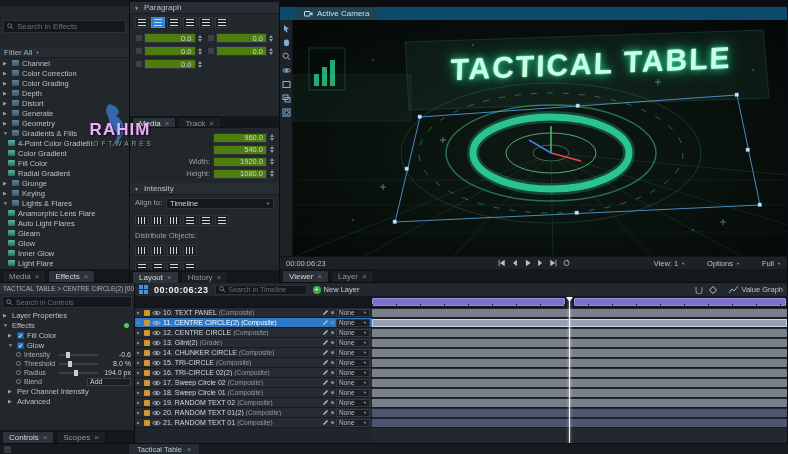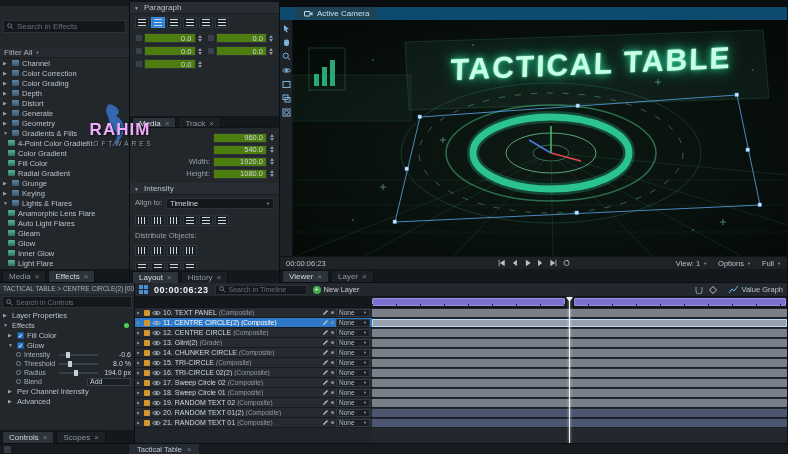--- a/index.html
+++ b/index.html
@@ -64,21 +64,21 @@
 .viewer-panel{left:280px;top:0;width:508px;height:283px;background:#15191d}
 .v-top{height:7px;background:#0b0e11}
 .v-tabs{height:13px;background:#0c4a6e;display:flex;align-items:flex-start;padding-left:16px}
 .vtab{height:12px;padding:0 8px;background:#1f4254;color:#bfe0ef;font-size:8px;display:flex;gap:4px;align-items:center}
 .v-body{position:absolute;top:20px;left:0;right:0;bottom:26px;display:flex}
 .v-tools{width:13px;background:#1d2227;display:flex;flex-direction:column;align-items:center;padding-top:4px;gap:5px;border-right:1px solid #0f1316}
 .v-canvas{flex:1;position:relative;background:#07100c;overflow:hidden}
 .scene-title{position:absolute;left:128px;top:27px;width:340px;text-align:center;font-size:30px;font-weight:bold;letter-spacing:2px;color:#c9ffe3;transform:rotate(-2.5deg) skewX(-4deg);text-shadow:0 0 2px #7dffd0,0 0 8px #2fd9a0,0 0 18px #1a9e6e;white-space:nowrap}
 .v-info{position:absolute;left:0;right:0;bottom:13px;height:13px;background:#1d2227;border-top:1px solid #0f1316;display:flex;align-items:center;padding:0 6px;font-size:7.5px;color:#b9c0c7}
 .v-transport{position:absolute;left:50%;transform:translateX(-50%);display:flex;gap:5px;align-items:center}
-.v-right{margin-left:auto;display:flex;gap:11px;align-items:flex-end}
+.v-right{margin-left:auto;display:flex;gap:22px;align-items:flex-end}
 .v-right span{display:flex;gap:3px;align-items:center}
 
 
 .controls-panel{left:0;top:283px;width:135px;height:161px}
 .c-bread{height:11px;background:#2a3037;font-size:6.5px;color:#aab1b8;display:flex;align-items:center;padding:0 3px;white-space:nowrap;overflow:hidden}
 .c-search{height:12px;margin:2px;font-size:7px}
 .c-row{display:flex;align-items:center;gap:3px;padding:0 3px;font-size:7.5px;color:#b9c0c7}
 .c-sec{height:10px}
 .c-fx{height:10px;padding-left:8px}
 .chk{width:7px;height:7px;background:#2e79c7;border:1px solid #1b4d80;color:#fff;font-size:6px;line-height:6px;text-align:center;flex-shrink:0}

